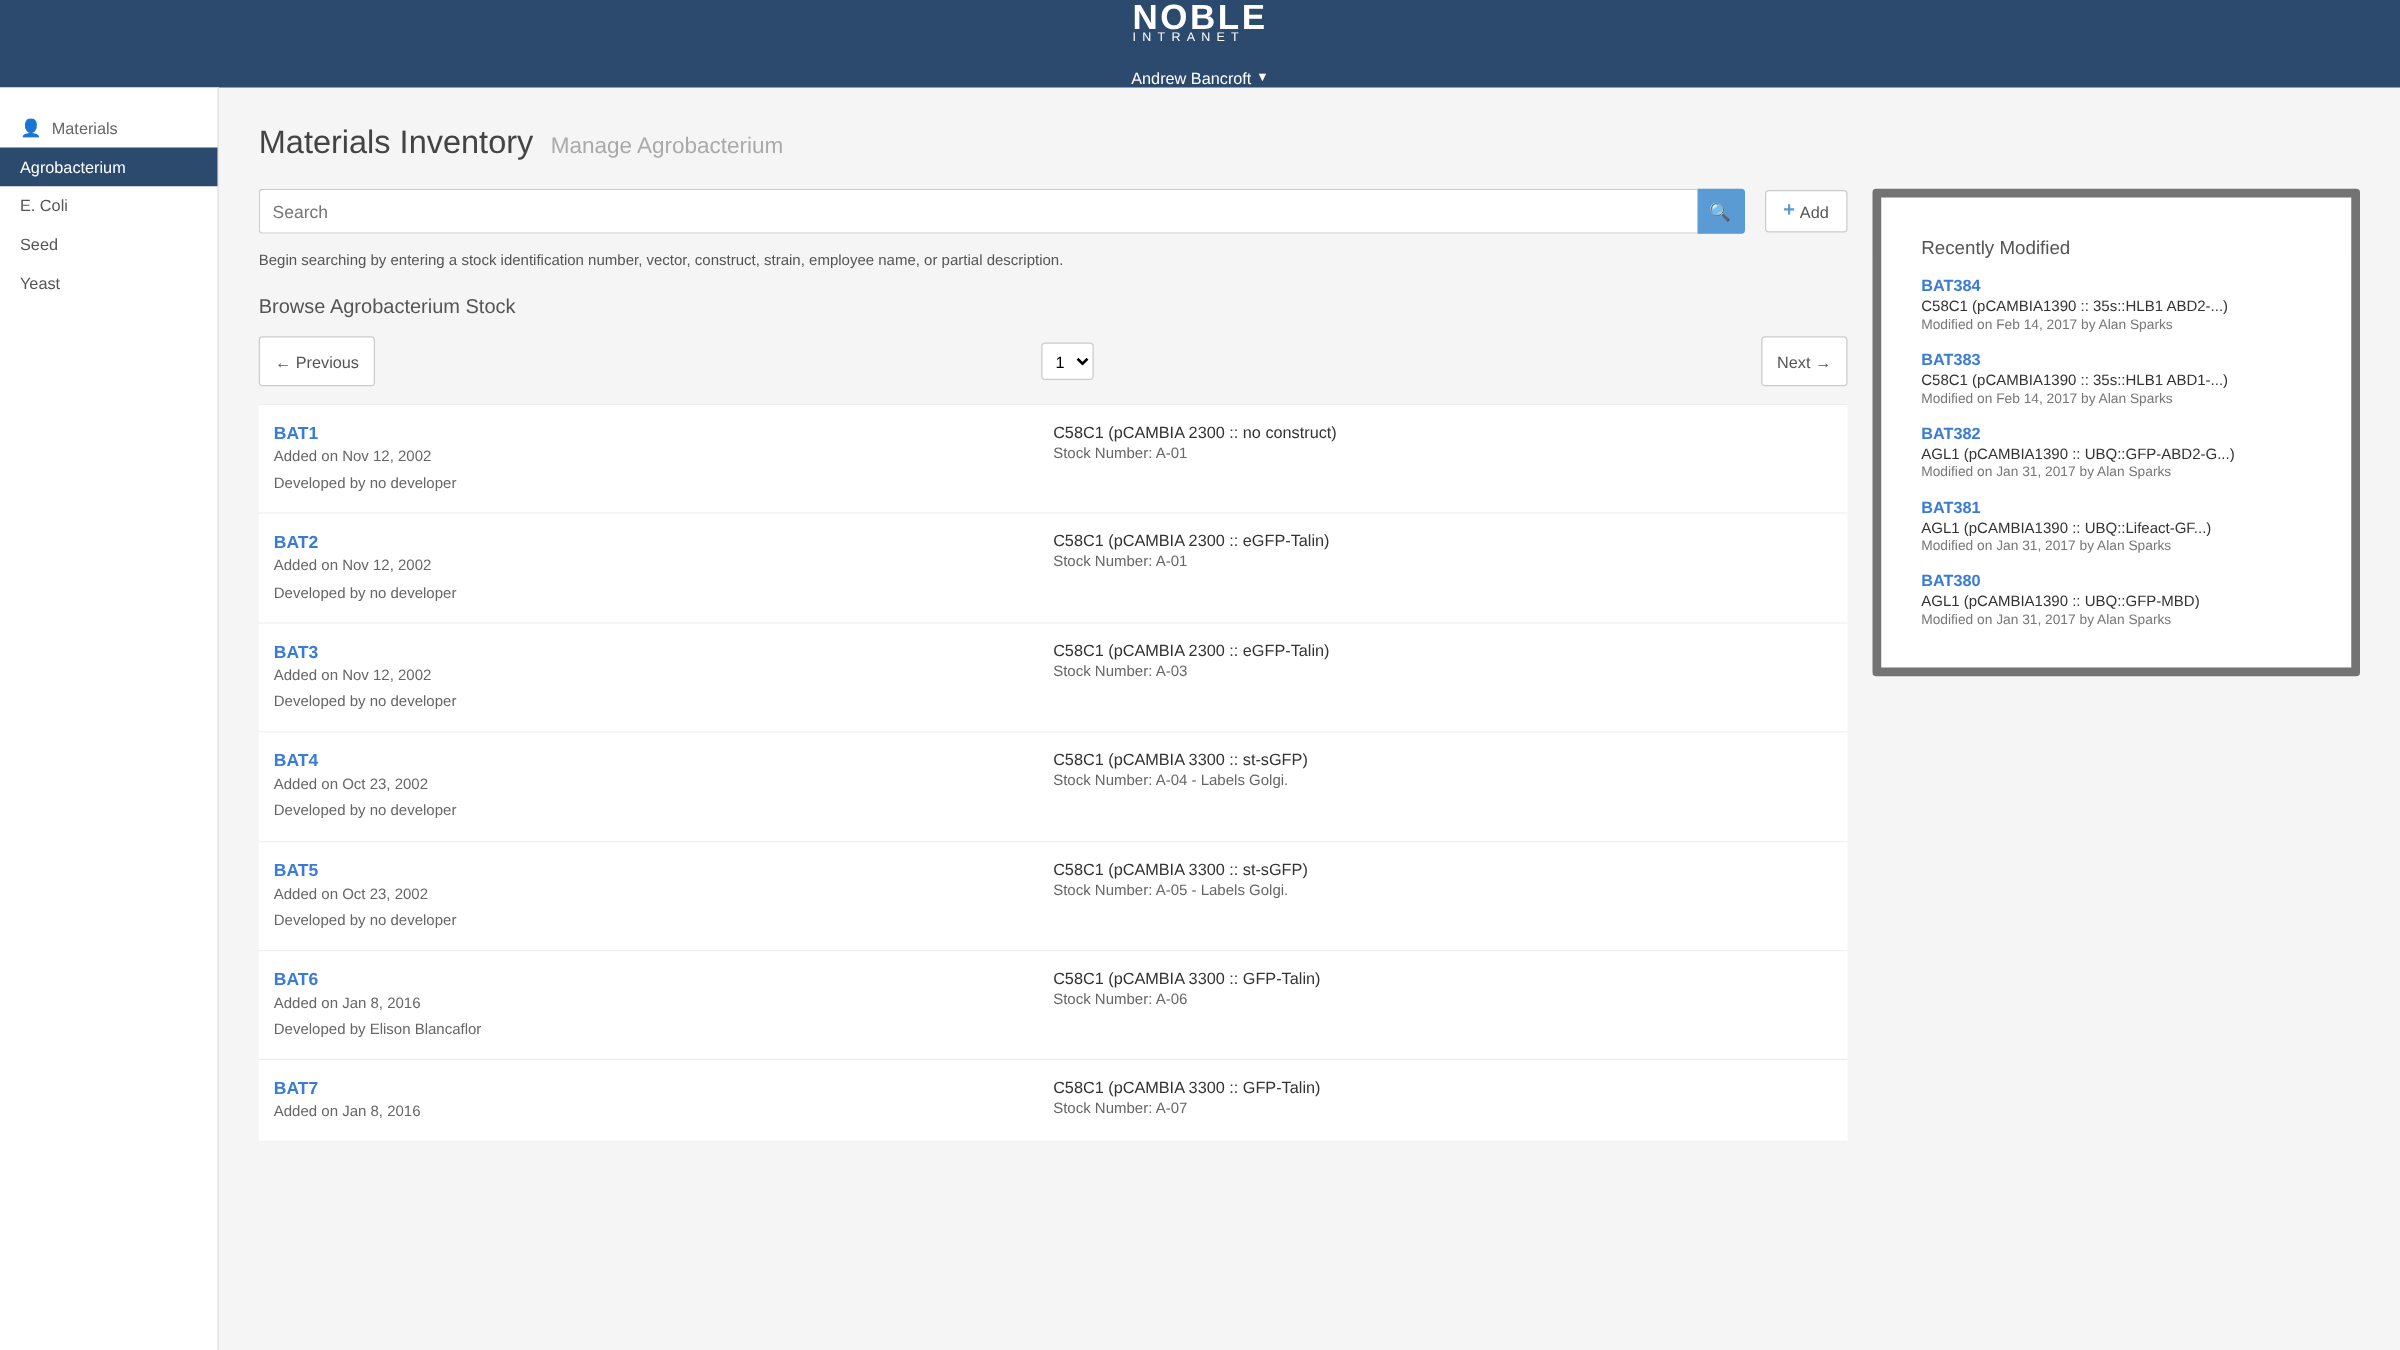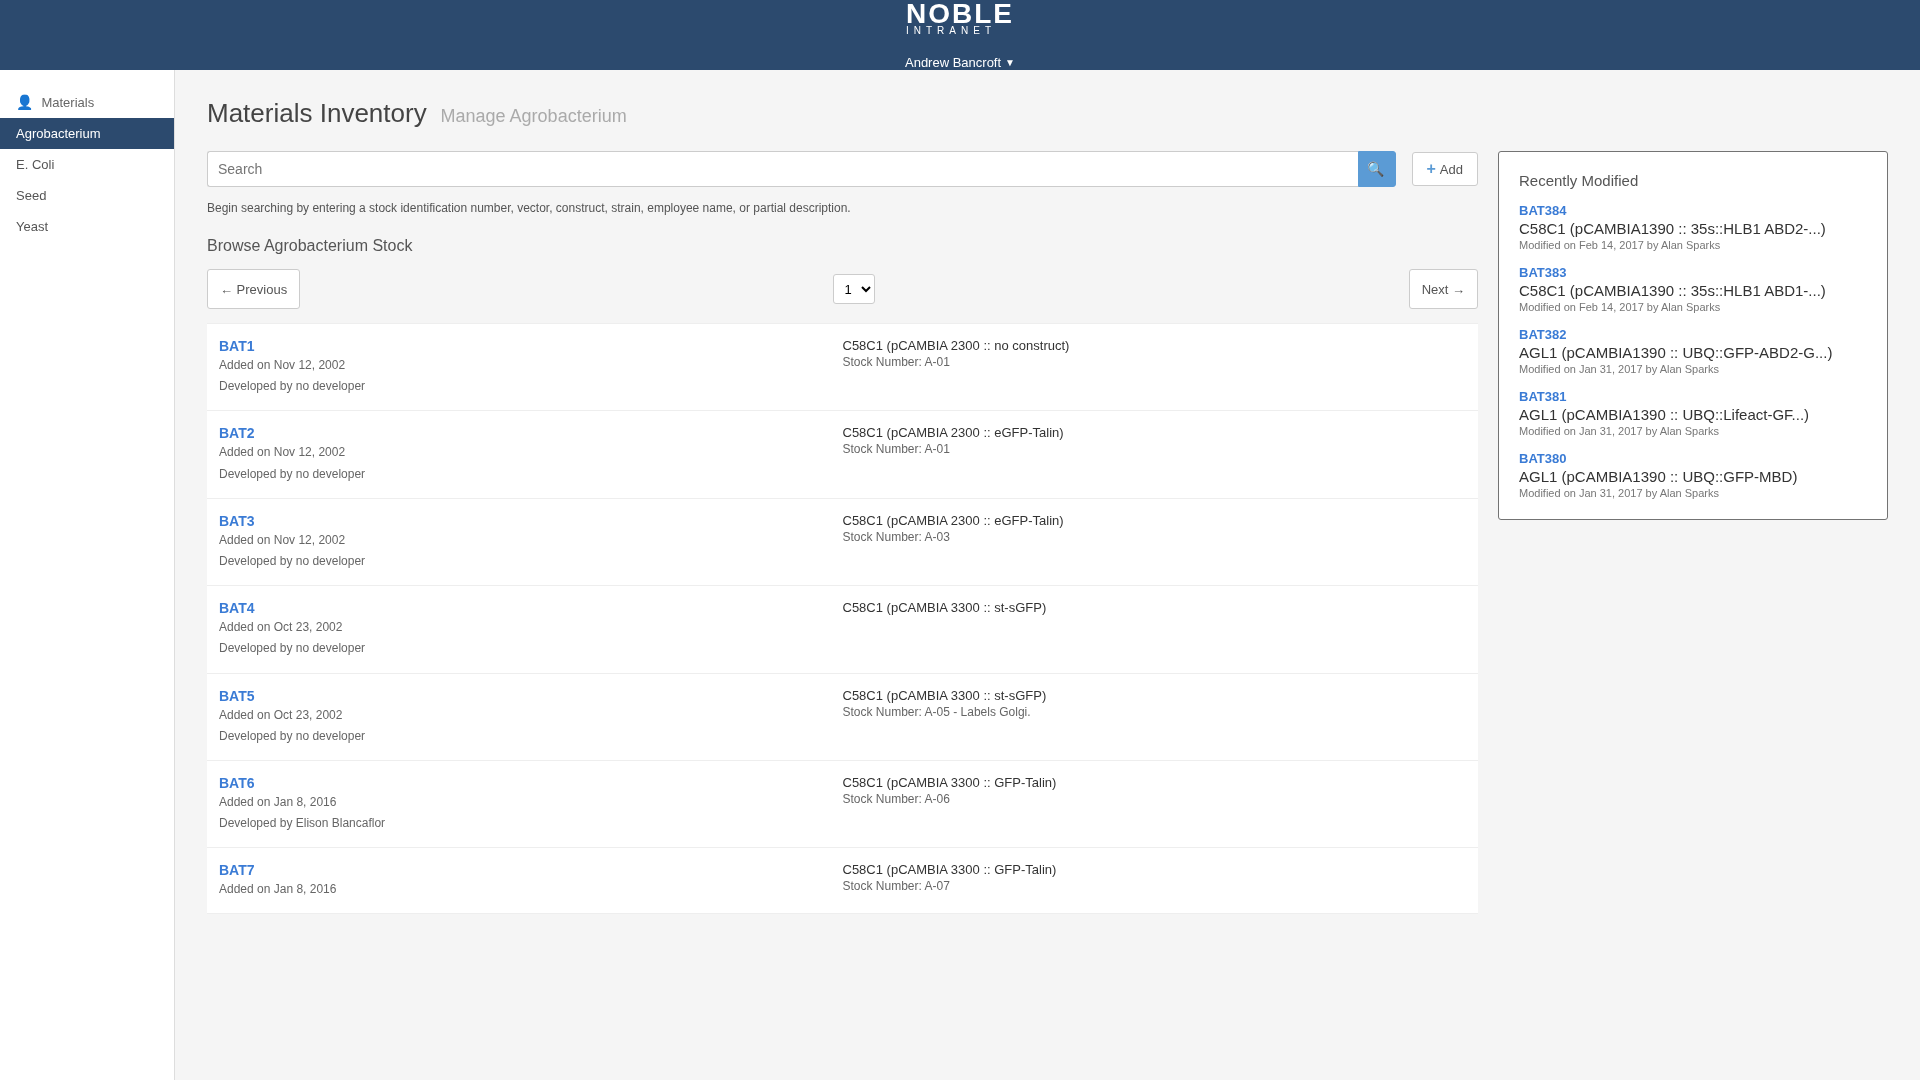--- a/index.html
+++ b/index.html
@@ -226,44 +226,44 @@
       margin-bottom: 2px;
     }
     .stock-number {
       font-size: 12px;
       color: #666;
     }
 
     
     #recently-modified {
       background: white;
-      border: 1px solid #737373;
+      border: 7px solid #737373;
       border-radius: 3px;
-      padding: 20px;
+      padding: 32px;
     }
     #rm-header {
       font-size: 15px;
       font-weight: 500;
       color: #555;
       margin-bottom: 14px;
     }
     .rm-item {
       margin-bottom: 14px;
     }
     .rm-item:last-child { margin-bottom: 0; }
     .rm-link {
       color: #3a7bd5;
       font-size: 13px;
       font-weight: bold;
       cursor: pointer;
       display: block;
       margin-bottom: 2px;
     }
     .rm-desc {
-      font-size: 15px;
+      font-size: 12px;
       color: #333;
       margin-bottom: 2px;
     }
     .rm-date {
       font-size: 11px;
       color: #777;
     }
   </style>
 </head>
 <body>
@@ -359,20 +359,21 @@
       </div>
     </div>
             <div class="stock-item">
       <div class="stock-left">
         <a class="stock-name">BAT4</a>
         <div class="stock-meta">Added on Oct 23, 2002</div>
         <div class="stock-meta">Developed by no developer</div>
       </div>
       <div class="stock-right">
         <div class="stock-desc">C58C1 (pCAMBIA 3300 :: st-sGFP)</div>
+        <div class="stock-number">Stock Number: A-04 - Labels Golgi.</div>
       </div>
     </div>
             <div class="stock-item">
       <div class="stock-left">
         <a class="stock-name">BAT5</a>
         <div class="stock-meta">Added on Oct 23, 2002</div>
         <div class="stock-meta">Developed by no developer</div>
       </div>
       <div class="stock-right">
         <div class="stock-desc">C58C1 (pCAMBIA 3300 :: st-sGFP)</div>

